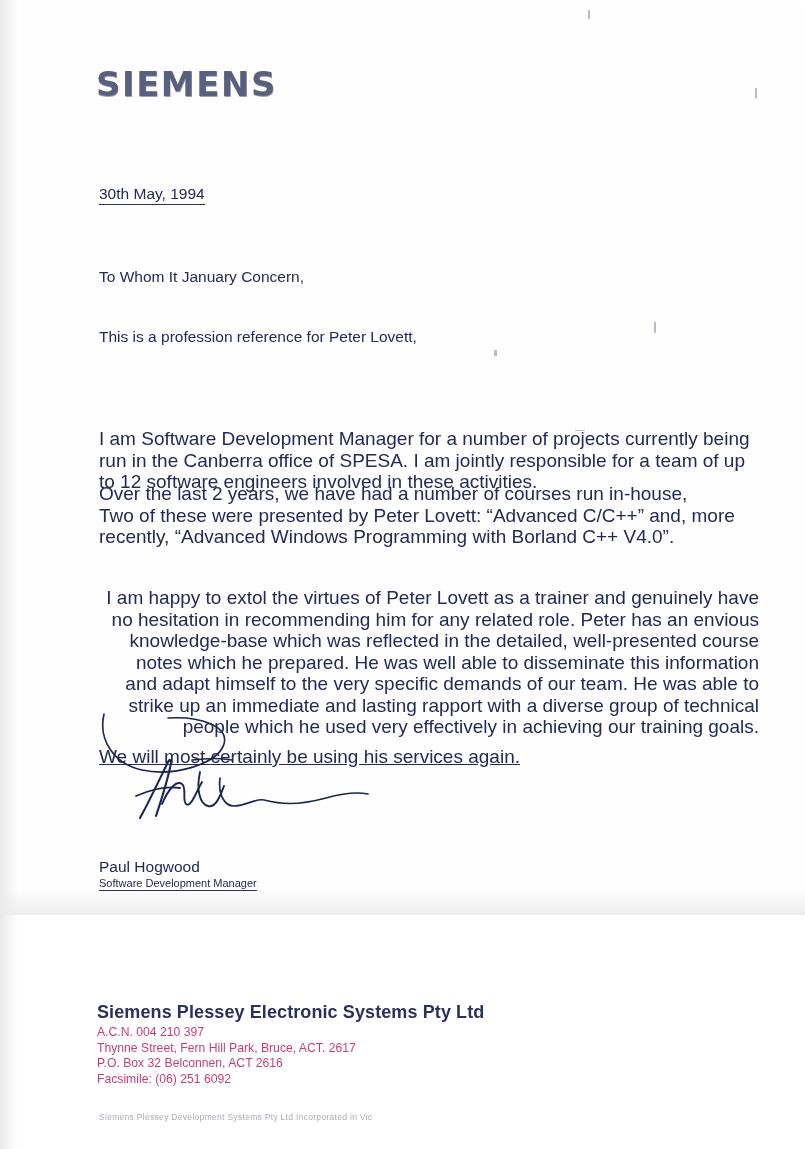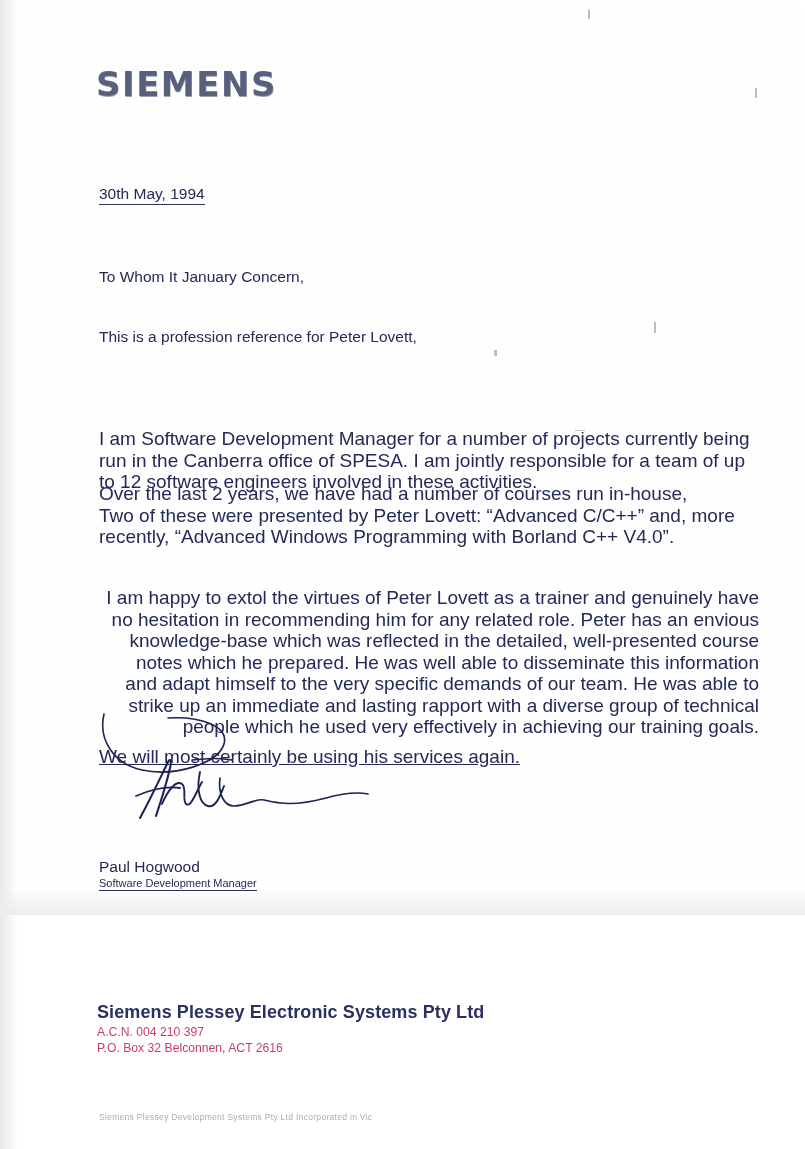--- a/index.html
+++ b/index.html
@@ -209,18 +209,20 @@
       <path d="M96 60 C 112 58, 126 58, 136 60" stroke="#1c2452" stroke-width="1.4" fill="none" stroke-linecap="round"></path>
     </svg>
   </div>
 
   <div class="sig-name">Paul Hogwood</div>
   <div class="sig-title">Software Development Manager</div>
 
   <div class="footer">
     <div class="company">Siemens Plessey Electronic Systems Pty Ltd</div>
     <div class="line">A.C.N. 004 210 397</div>
+    <div class="line">Thynne Street, Fern Hill Park, Bruce, ACT. 2617</div>
     <div class="line">P.O. Box 32 Belconnen, ACT 2616</div>
+    <div class="line">Facsimile: (06) 251 6092</div>
   </div>
 
   <div class="footer-fine">Siemens Plessey Development Systems Pty Ltd   Incorporated in Vic</div>
 
 </div>
 
 </body></html>

